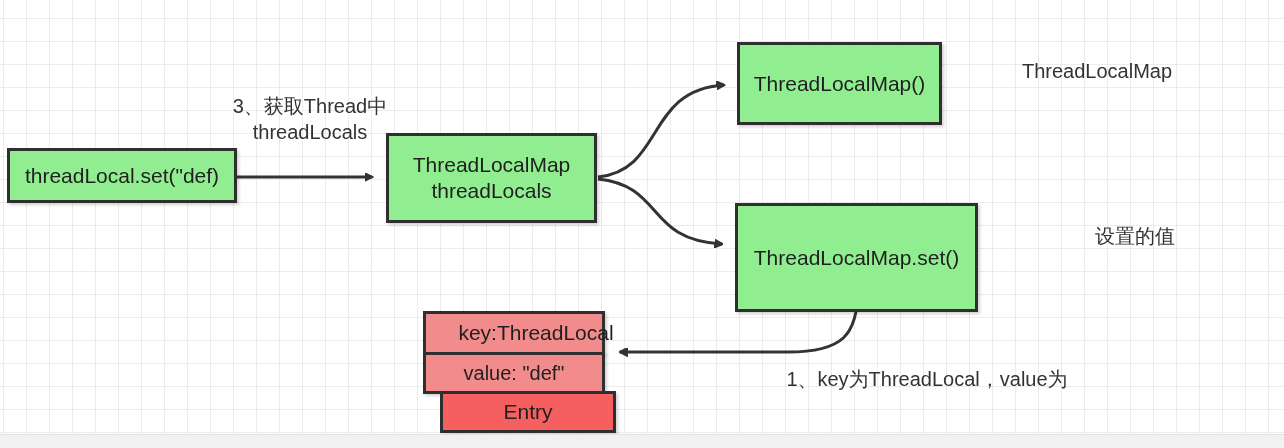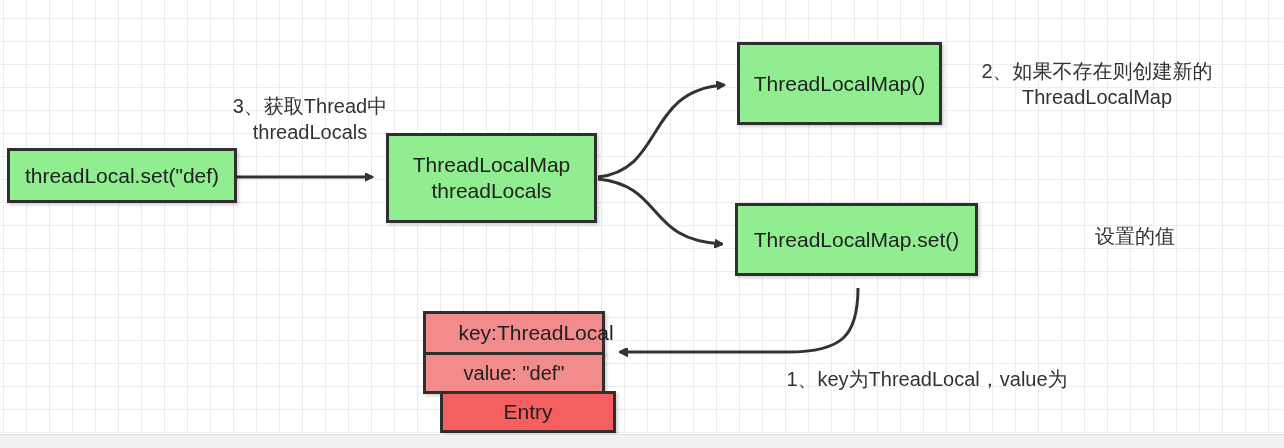--- a/index.html
+++ b/index.html
@@ -38,21 +38,21 @@
     line-height: 26px;
     box-shadow: 2px 2px 3px rgba(0,0,0,0.18);
   }
   .node.green { background: #90ee90; }
   .node.pink  { background: #f28b8b; }
   .node.red   { background: #f55f5f; }
 
   #node-threadlocal-set       { left: 7px;   top: 148px; width: 230px; height: 55px; }
   #node-threadlocalmap-field  { left: 386px; top: 133px; width: 211px; height: 90px; }
   #node-threadlocalmap-new    { left: 737px; top: 42px;  width: 205px; height: 83px; }
-  #node-threadlocalmap-set    { left: 735px; top: 203px; width: 243px; height: 73px; }
+  #node-threadlocalmap-set    { left: 735px; top: 203px; width: 243px; height: 109px; }
   #node-entry-key             { left: 423px; top: 311px; width: 182px; height: 44px; padding-left: 44px; }
   #node-entry-value           { left: 423px; top: 352px; width: 182px; height: 42px; font-size: 20px; }
   #node-entry                 { left: 440px; top: 391px; width: 176px; height: 42px; }
 
   .annotation {
     position: absolute;
     text-align: center;
     color: #333333;
     font-size: 20px;
     line-height: 26px;
@@ -121,21 +121,20 @@
   <div class="node red" id="node-entry">
     <span>Entry</span>
   </div>
 
   <div class="annotation" id="annotation-step1">
     <span>3、获取Thread中</span>
     <span>threadLocals</span>
   </div>
 
   <div class="annotation" id="annotation-step2">
-    <span>2、如果不存在则创建新的</span>
     <span>ThreadLocalMap</span>
   </div>
 
   <div class="annotation" id="annotation-step3">
     <span>设置的值</span>
   </div>
 
   <div class="annotation" id="annotation-step4">
     <span>1、key为ThreadLocal，value为</span>
   </div>

